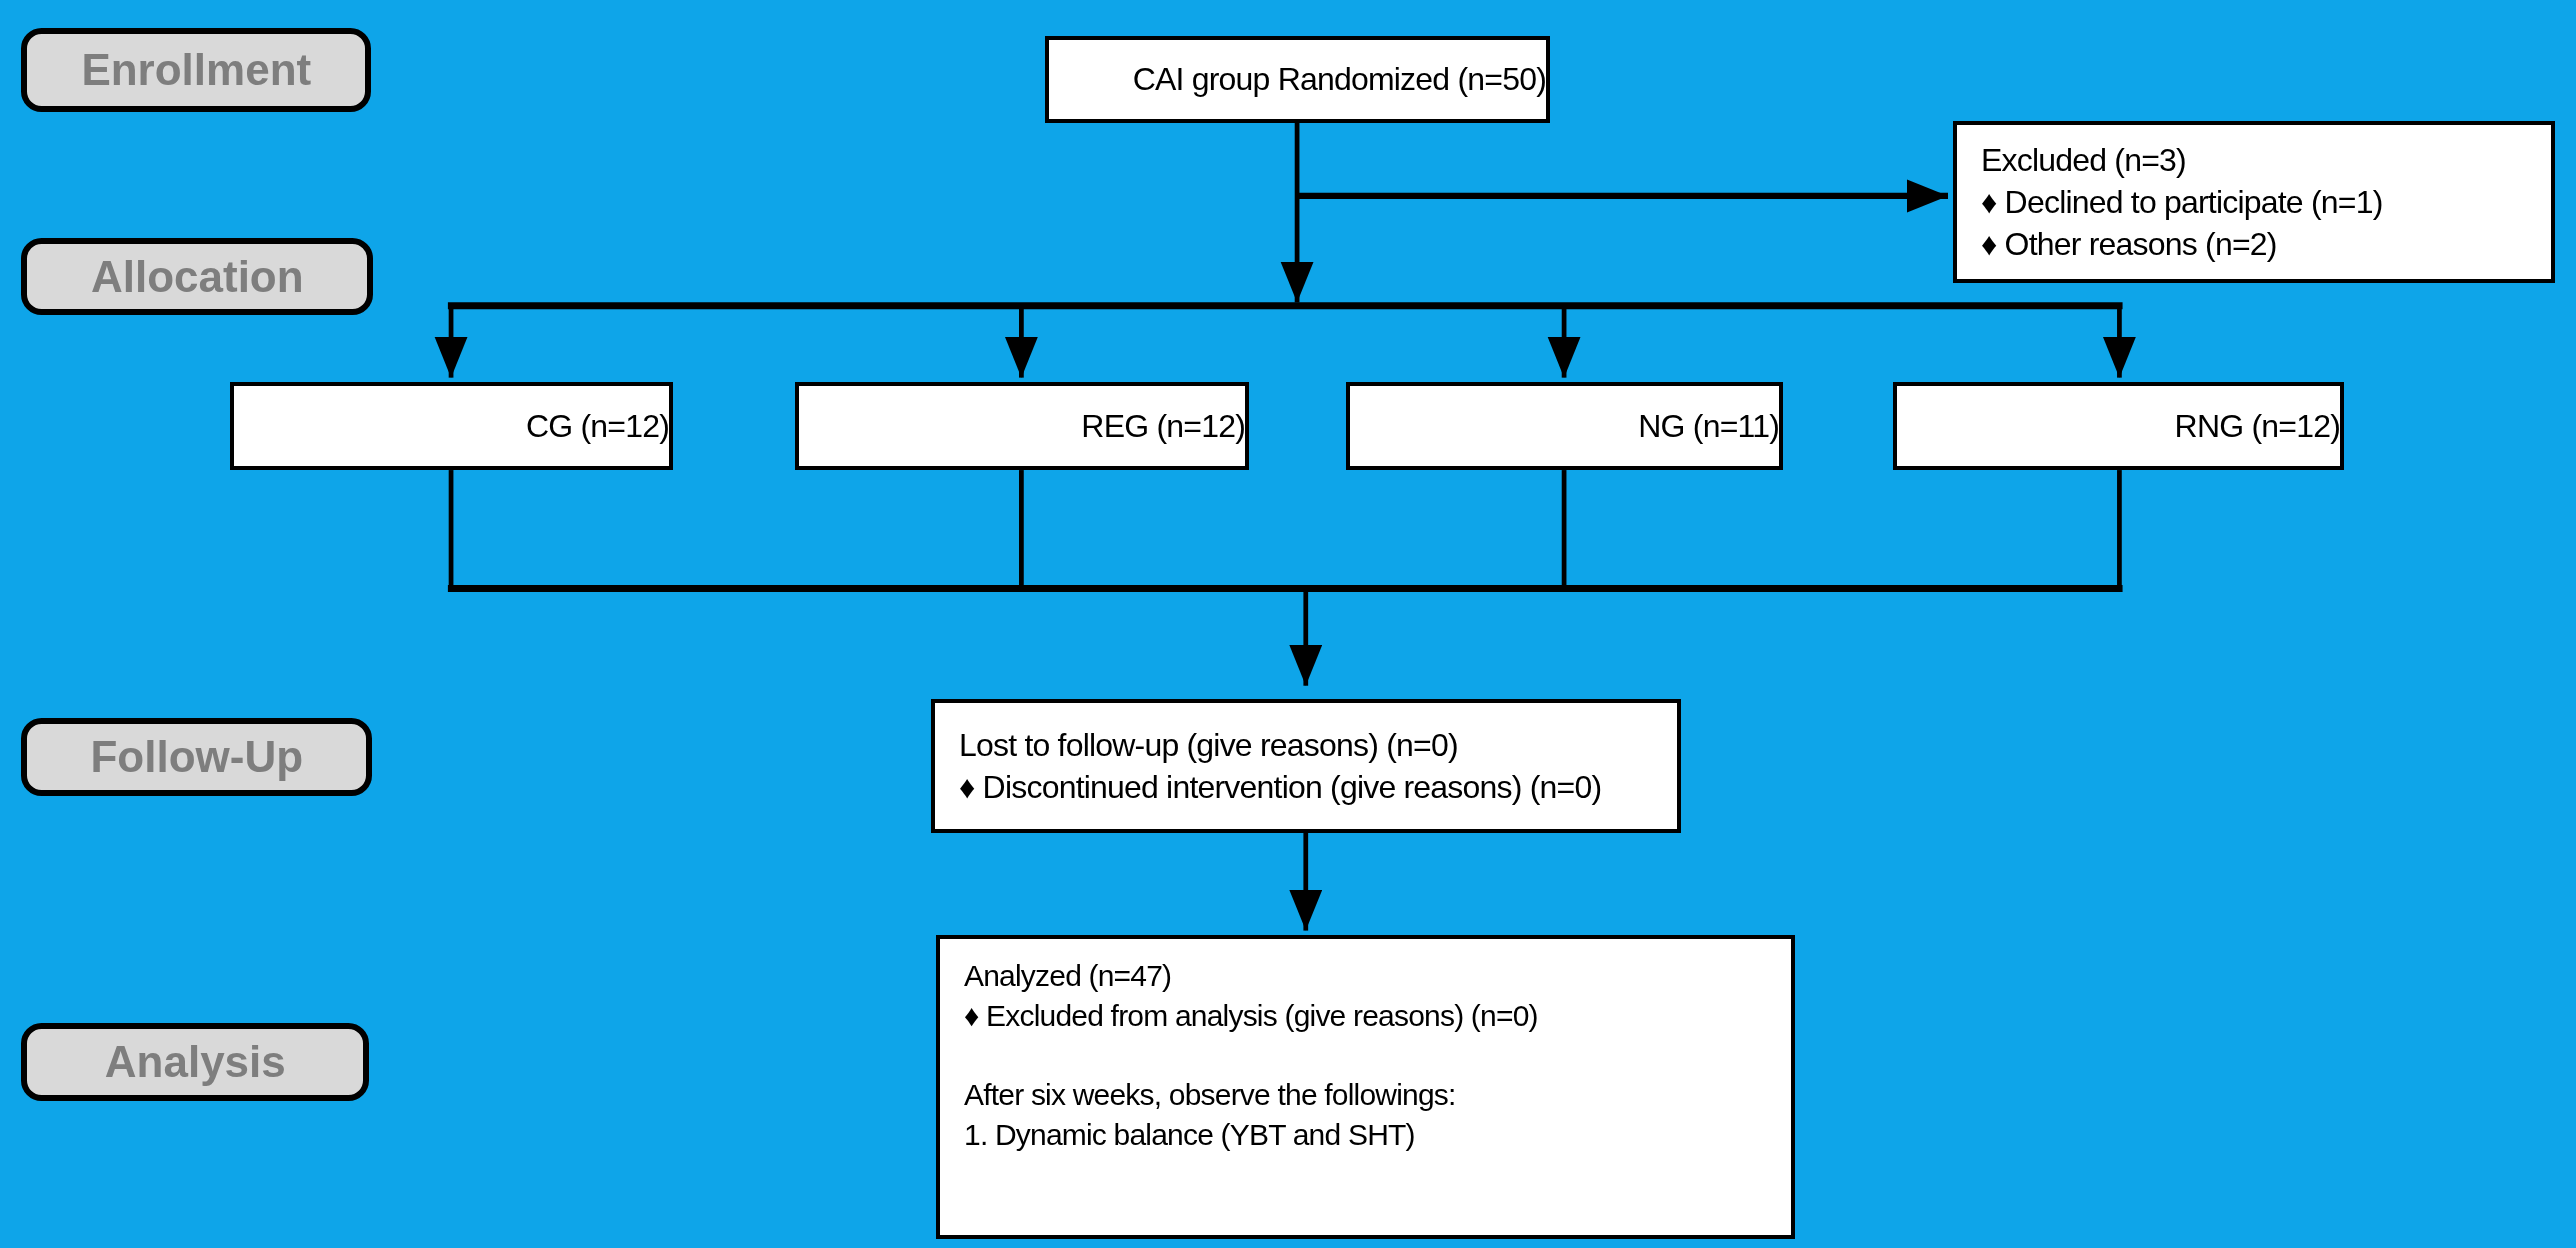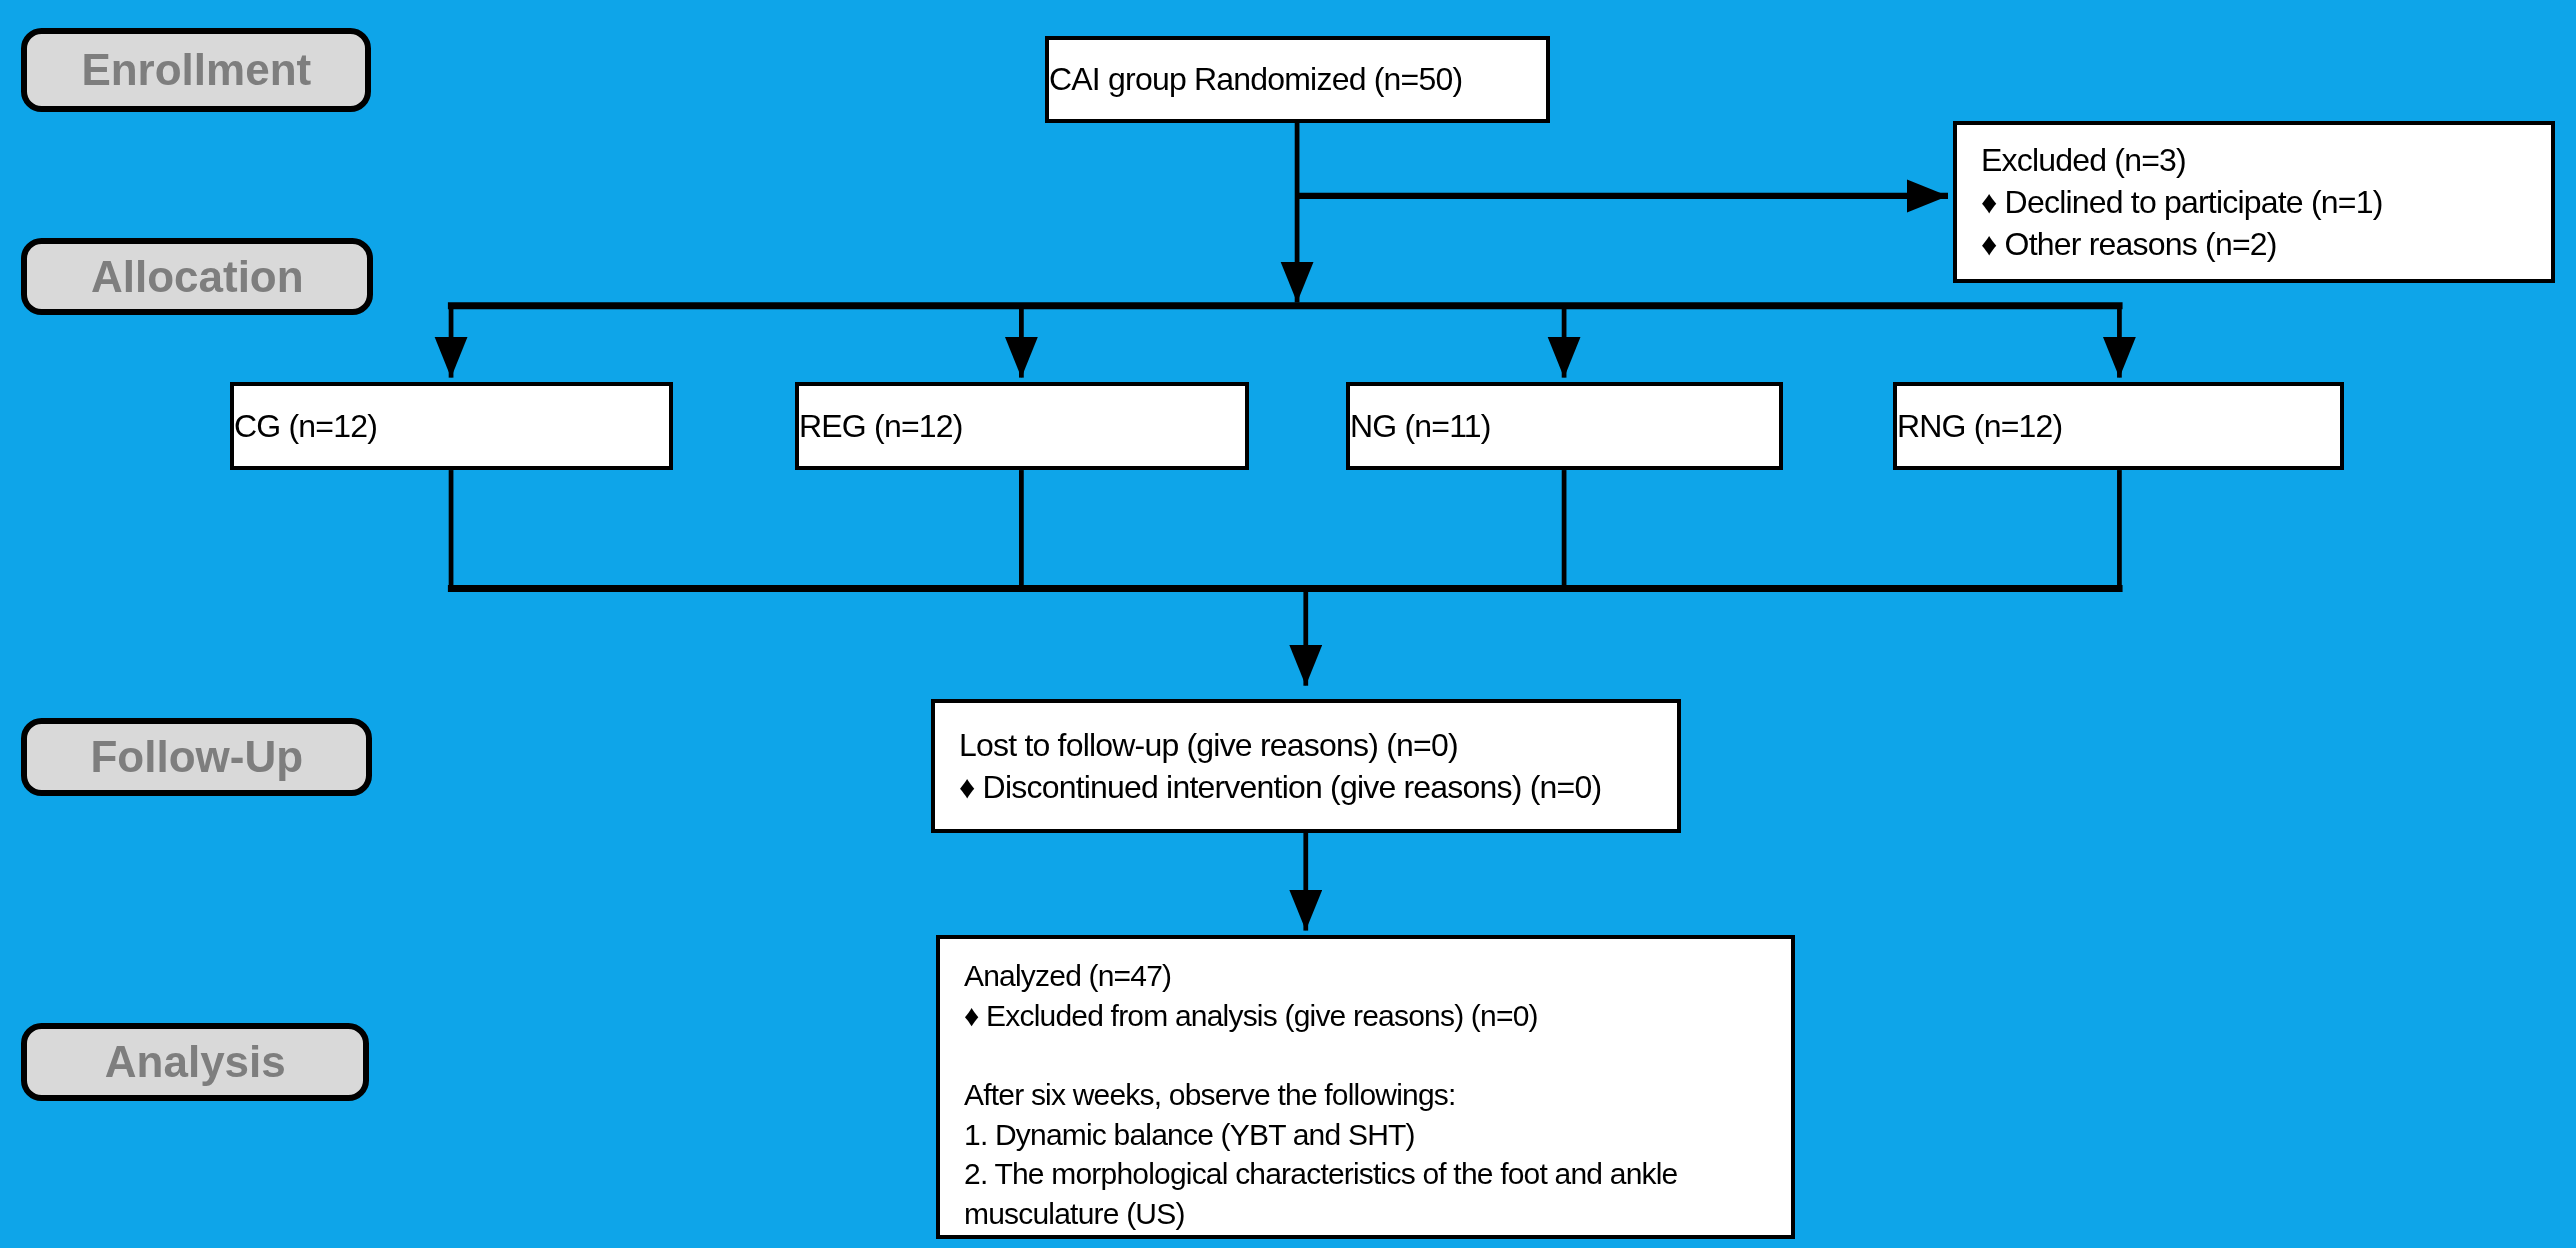--- a/index.html
+++ b/index.html
@@ -40,21 +40,21 @@
     box-sizing: border-box;
     background: #ffffff;
     border: 4.7px solid #000000;
     color: #000000;
     font-size: 32px;
     letter-spacing: -0.8px;
   }
   .box.center {
     display: flex;
     align-items: center;
-    justify-content: flex-start;
+    justify-content: flex-end;
     text-align: center;
   }
   .box.lines {
     display: flex;
     flex-direction: column;
     justify-content: center;
     padding: 8px 8px 8px 24px;
   }
   .box.lines.topalign {
     justify-content: flex-start;
@@ -141,17 +141,16 @@
     <div class="tline">Lost to follow-up (give reasons) (n=0)</div>
     <div class="tline">♦ Discontinued intervention (give reasons) (n=0)</div>
   </div>
 
   <div class="box lines topalign analysis-box" style="left:936px; top:935px; width:859px; height:304px;">
     <div class="tline">Analyzed (n=47)</div>
     <div class="tline">♦ Excluded from analysis (give reasons) (n=0)</div>
     <div class="tline"></div>
     <div class="tline">After six weeks, observe the followings:</div>
     <div class="tline">1. Dynamic balance (YBT and SHT)</div>
-    <div class="tline">2. The morphological characteristics of the foot and ankle musculature (US)</div>
   </div>
 
 </div>
 
 
 </body></html>

